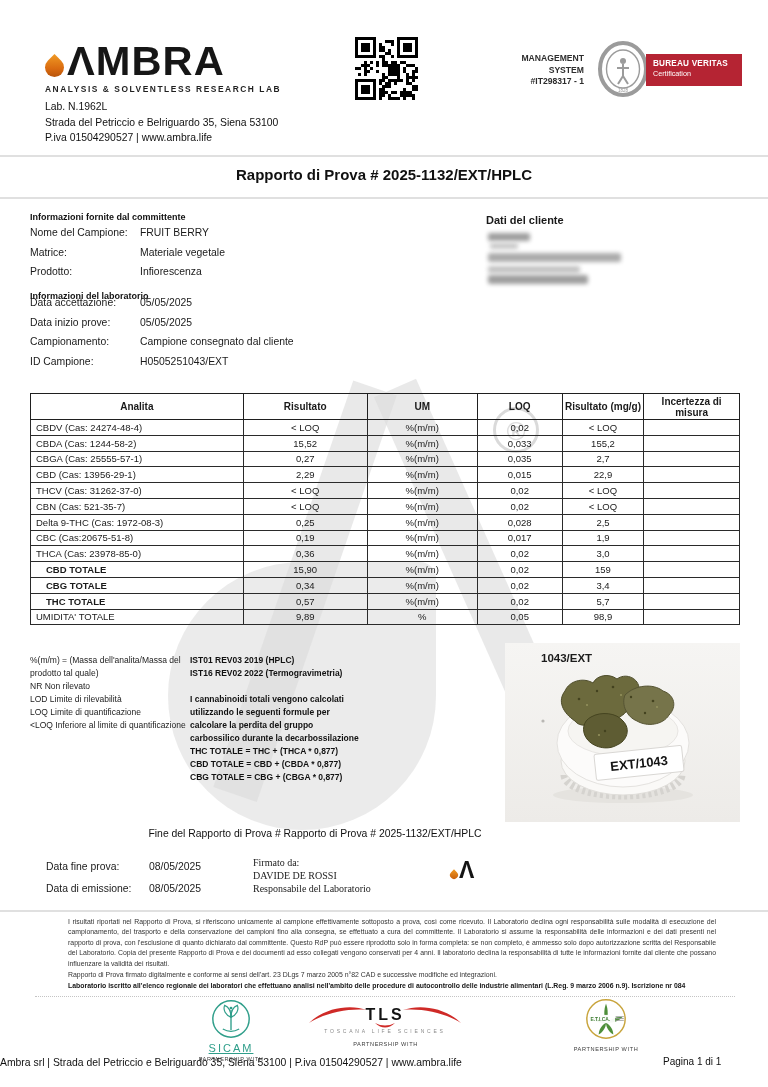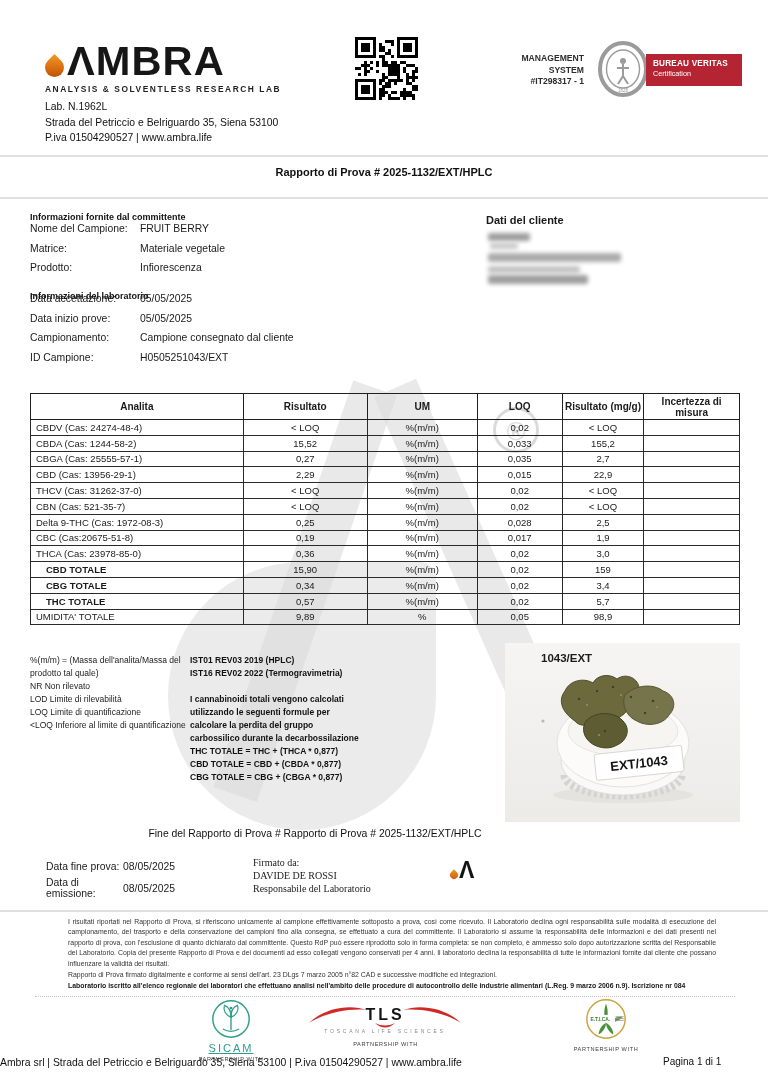--- a/index.html
+++ b/index.html
@@ -30,25 +30,25 @@
   .qr{left:355px;top:37px;width:63px;height:63px;}
 
   .mgmt{left:492px;top:53px;width:92px;text-align:right;font-size:8.6px;font-weight:600;line-height:11.5px;color:#2d2d2d;}
   .bv-seal{left:597px;top:40px;}
   .bv-box{left:646px;top:54px;width:96px;height:32px;background:#b52433;color:#fff;padding:5px 7px 0 7px;}
   .bv-name{font-size:8.2px;font-weight:700;letter-spacing:.2px;}
   .bv-sub{font-size:7.2px;margin-top:1px;}
 
   
   .rule{left:0;height:2px;width:768px;background:#e0e0e0;}
-  .title{left:0;top:166px;width:768px;text-align:center;font-size:11px;font-weight:700;color:#111;}
+  .title{left:0;top:166px;width:768px;text-align:center;font-size:15px;font-weight:700;color:#111;}
 
   
   .sec-heading{font-size:9px;font-weight:700;color:#111;}
-  .info-rows .row{display:flex;height:19.5px;font-size:10.4px;}
+  .info-rows .row{display:flex;height:19.5px;align-items:center;font-size:10.4px;}
   .info-rows .lbl{width:110px;flex:none;}
   .client-heading{left:486px;top:214px;font-size:11px;font-weight:700;}
   .redacted{position:absolute;background:#9e9e9e;filter:blur(2px);border-radius:2px;}
 
   
   .results{left:30px;top:393px;width:710px;border-collapse:collapse;table-layout:fixed;background:transparent;}
   .results th{border:1.4px solid #1f1f1f;font-size:10px;font-weight:700;height:26px;padding:0 2px;background:transparent;}
   .results td{border:1px solid #2a2a2a;font-size:9.5px;height:15.8px;padding:0 4px;text-align:center;background:transparent;}
   .results td:first-child{text-align:left;padding-left:5px;}
   .results tr.bold td:first-child{font-weight:700;padding-left:15px;}
@@ -59,21 +59,21 @@
   .methods{left:190px;top:654px;width:170px;font-size:8.5px;line-height:13px;font-weight:700;color:#111;}
   .methods .note{margin-top:13px;}
 
   
   .photo{left:505px;top:643px;width:235px;height:179px;}
 
   
   .endline{left:0;top:828px;width:630px;text-align:center;font-size:10.4px;color:#111;}
   .closing-rows{left:46px;top:855px;font-size:10.4px;}
   .closing-rows .row{display:flex;height:22px;align-items:center;}
-  .closing-rows .lbl{width:77px;flex:none;}
+  .closing-rows .lbl{width:103px;flex:none;}
   .signature{left:253px;top:856px;font-family:"Liberation Serif",serif;font-size:10px;line-height:13px;color:#1b1b1b;}
   .sig-logo{left:450px;top:858px;display:flex;align-items:flex-start;}
   .sig-drop{width:8px;height:8px;margin-top:13px;margin-right:1px;border-radius:0 50% 50% 50%;
             transform:rotate(45deg);background:linear-gradient(135deg,#f09a24,#c25708);}
   .sig-lambda{font-size:23px;font-weight:700;color:#141414;line-height:24px;}
 
   
   .disclaimer{left:68px;top:917px;width:648px;font-size:6.9px;line-height:10.4px;text-align:justify;color:#333;}
   .disclaimer p{margin:0 0 1px 0;}
   .disclaimer .bold{font-weight:700;color:#151515;}

